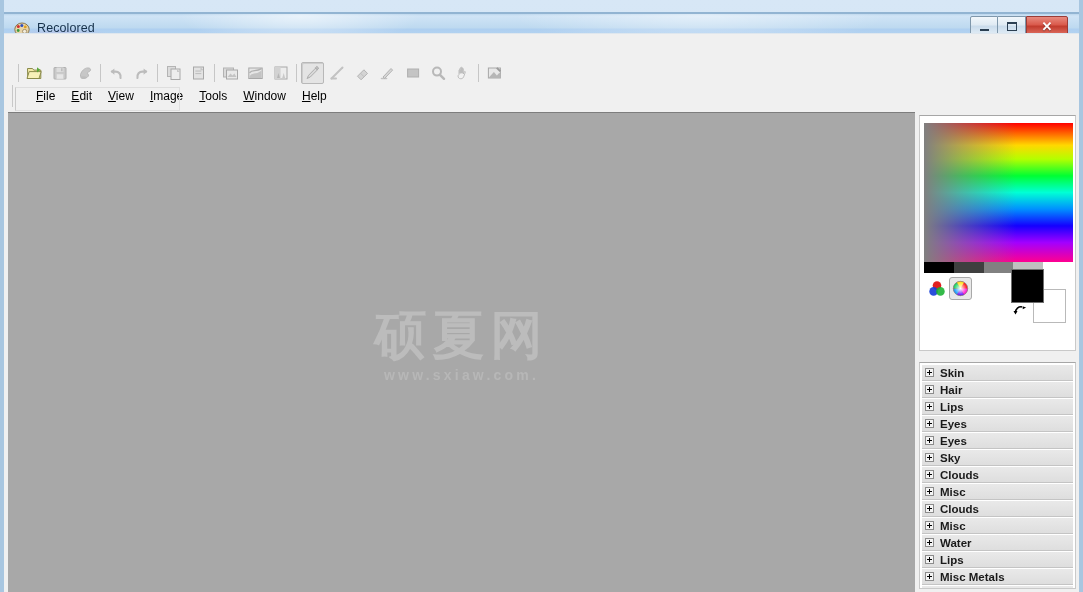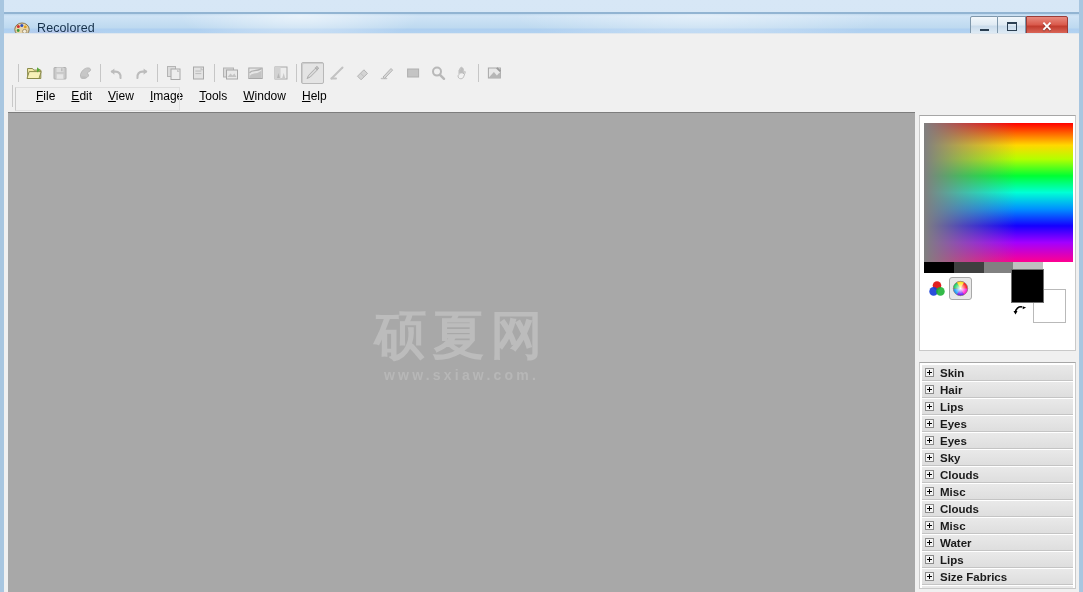--- a/index.html
+++ b/index.html
@@ -596,21 +596,21 @@
         <div class="category-row">
           <div class="cat-expander"></div>
           <div class="cat-label">Water</div>
         </div>
         <div class="category-row">
           <div class="cat-expander"></div>
           <div class="cat-label">Lips</div>
         </div>
         <div class="category-row">
           <div class="cat-expander"></div>
-          <div class="cat-label">Size Fabrics</div>
+          <div class="cat-label">Misc Metals</div>
         </div>
         <div class="category-row">
 
           <div class="cat-label">Metals</div>
         </div>
       </div>
 
     </div>
   </div>
 

